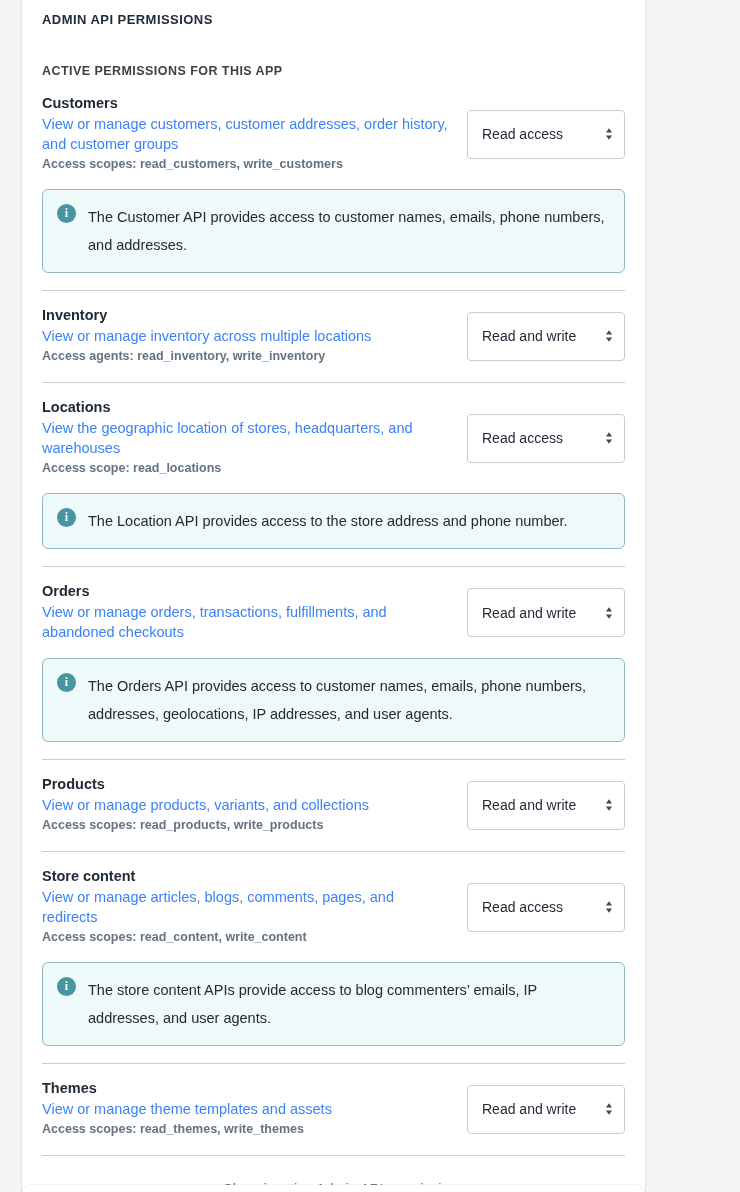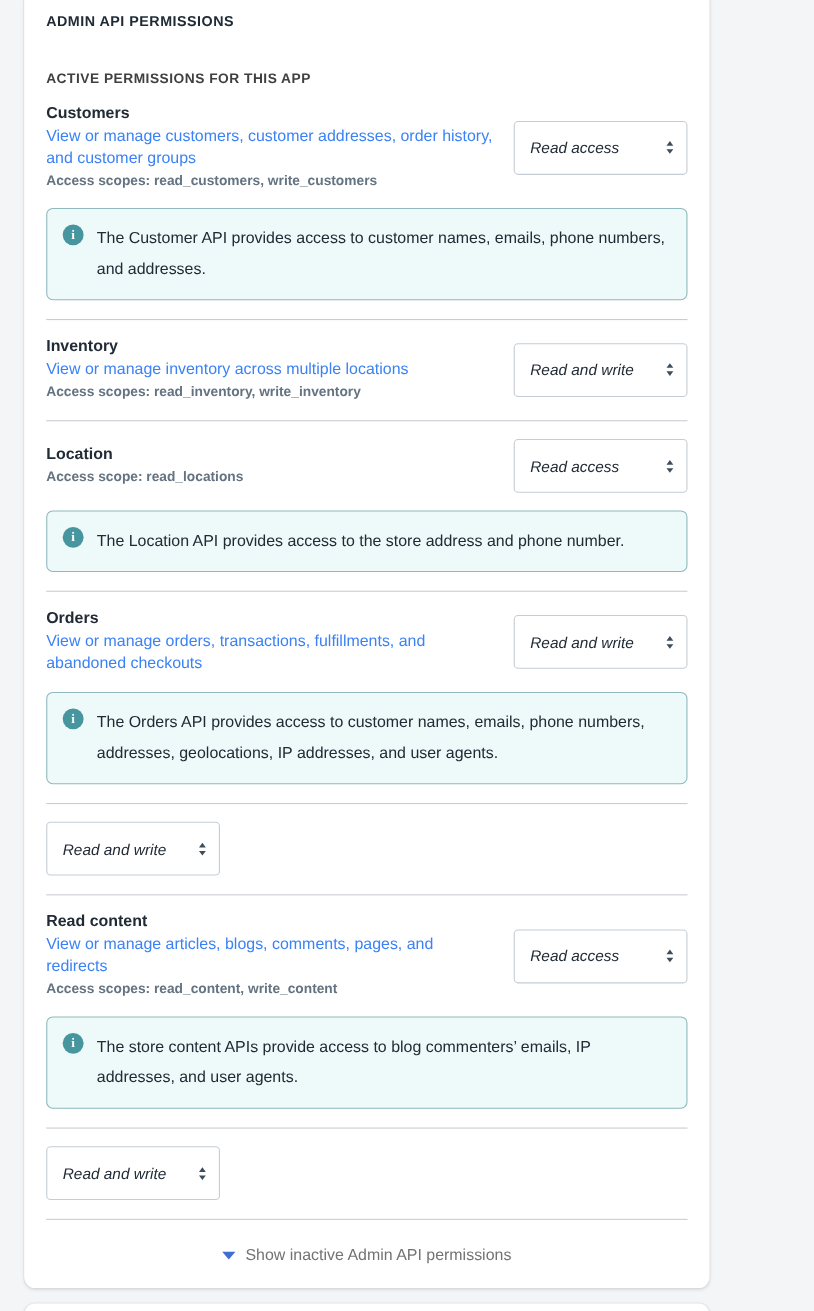--- a/index.html
+++ b/index.html
@@ -106,21 +106,20 @@
     border-radius: 4px;
     background: #ffffff;
     box-sizing: border-box;
     display: flex;
     align-items: center;
     padding: 0 28px 0 14px;
     font-size: 14px;
     color: #212b36;
     cursor: pointer;
     white-space: nowrap;
-    font-style: italic;
   }
   .perm-select .caret {
     position: absolute;
     right: 11px;
     top: 50%;
     transform: translateY(-50%);
     width: 8px;
     height: 16px;
     display: block;
   }
@@ -216,38 +215,39 @@
             <div class="banner-icon">i</div>
             <div class="banner-text">The Customer API provides access to customer names, emails, phone numbers, and addresses.</div>
           </div>
           <div class="divider"></div>
         </div>
         <div class="perm-block">
           <div class="perm-row">
             <div class="perm-text">
               <div class="perm-name">Inventory</div>
               <div class="perm-desc">View or manage inventory across multiple locations</div>
-              <div class="perm-scopes">Access scopes: read_inventory, write_inventory</div>
+              <div class="perm-scopes">Access agents: read_inventory, write_inventory</div>
             </div>
             <div class="perm-select-wrap">
               <div class="perm-select">
                 <span>Read and write</span>
                 <svg class="caret" viewBox="0 0 8 16">
                   <path d="M4 2.2 L7.1 6.4 L0.9 6.4 Z" fill="#3f4d5b"></path>
                   <path d="M4 13.8 L0.9 9.6 L7.1 9.6 Z" fill="#3f4d5b"></path>
                 </svg>
               </div>
             </div>
           </div>
           <div class="divider"></div>
         </div>
         <div class="perm-block">
           <div class="perm-row">
             <div class="perm-text">
-              <div class="perm-name">Location</div>
+              <div class="perm-name">Locations</div>
+              <div class="perm-desc">View the geographic location of stores, headquarters, and warehouses</div>
               <div class="perm-scopes">Access scope: read_locations</div>
             </div>
             <div class="perm-select-wrap">
               <div class="perm-select">
                 <span>Read access</span>
                 <svg class="caret" viewBox="0 0 8 16">
                   <path d="M4 2.2 L7.1 6.4 L0.9 6.4 Z" fill="#3f4d5b"></path>
                   <path d="M4 13.8 L0.9 9.6 L7.1 9.6 Z" fill="#3f4d5b"></path>
                 </svg>
               </div>
@@ -276,36 +276,41 @@
             </div>
           </div>
           <div class="banner">
             <div class="banner-icon">i</div>
             <div class="banner-text">The Orders API provides access to customer names, emails, phone numbers, addresses, geolocations, IP addresses, and user agents.</div>
           </div>
           <div class="divider"></div>
         </div>
         <div class="perm-block">
           <div class="perm-row">
+            <div class="perm-text">
+              <div class="perm-name">Products</div>
+              <div class="perm-desc">View or manage products, variants, and collections</div>
+              <div class="perm-scopes">Access scopes: read_products, write_products</div>
+            </div>
             <div class="perm-select-wrap">
               <div class="perm-select">
                 <span>Read and write</span>
                 <svg class="caret" viewBox="0 0 8 16">
                   <path d="M4 2.2 L7.1 6.4 L0.9 6.4 Z" fill="#3f4d5b"></path>
                   <path d="M4 13.8 L0.9 9.6 L7.1 9.6 Z" fill="#3f4d5b"></path>
                 </svg>
               </div>
             </div>
           </div>
           <div class="divider"></div>
         </div>
         <div class="perm-block">
           <div class="perm-row">
             <div class="perm-text">
-              <div class="perm-name">Read content</div>
+              <div class="perm-name">Store content</div>
               <div class="perm-desc">View or manage articles, blogs, comments, pages, and redirects</div>
               <div class="perm-scopes">Access scopes: read_content, write_content</div>
             </div>
             <div class="perm-select-wrap">
               <div class="perm-select">
                 <span>Read access</span>
                 <svg class="caret" viewBox="0 0 8 16">
                   <path d="M4 2.2 L7.1 6.4 L0.9 6.4 Z" fill="#3f4d5b"></path>
                   <path d="M4 13.8 L0.9 9.6 L7.1 9.6 Z" fill="#3f4d5b"></path>
                 </svg>
@@ -313,20 +318,25 @@
             </div>
           </div>
           <div class="banner">
             <div class="banner-icon">i</div>
             <div class="banner-text">The store content APIs provide access to blog commenters’ emails, IP addresses, and user agents.</div>
           </div>
           <div class="divider"></div>
         </div>
         <div class="perm-block">
           <div class="perm-row">
+            <div class="perm-text">
+              <div class="perm-name">Themes</div>
+              <div class="perm-desc">View or manage theme templates and assets</div>
+              <div class="perm-scopes">Access scopes: read_themes, write_themes</div>
+            </div>
             <div class="perm-select-wrap">
               <div class="perm-select">
                 <span>Read and write</span>
                 <svg class="caret" viewBox="0 0 8 16">
                   <path d="M4 2.2 L7.1 6.4 L0.9 6.4 Z" fill="#3f4d5b"></path>
                   <path d="M4 13.8 L0.9 9.6 L7.1 9.6 Z" fill="#3f4d5b"></path>
                 </svg>
               </div>
             </div>
           </div>

